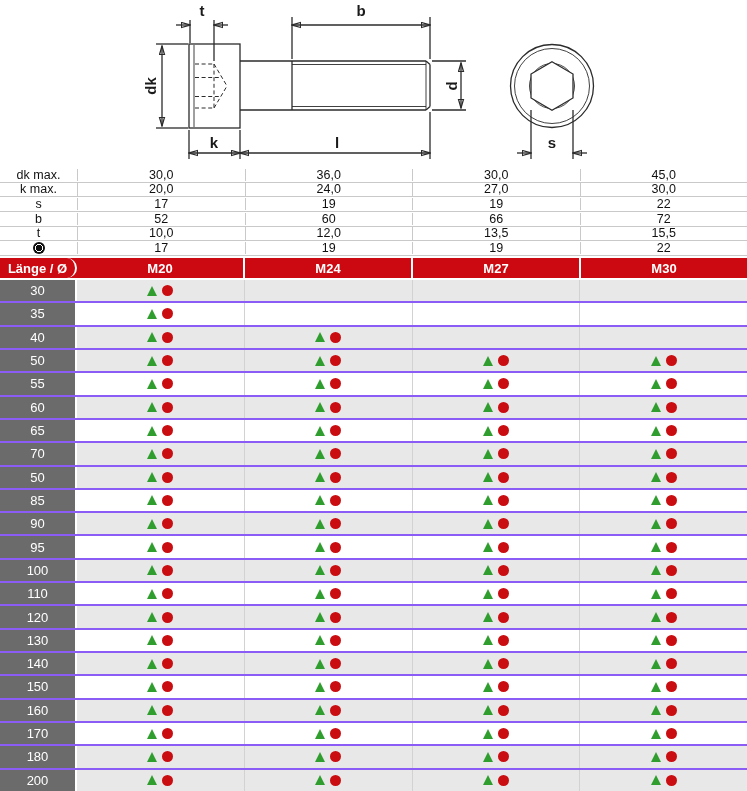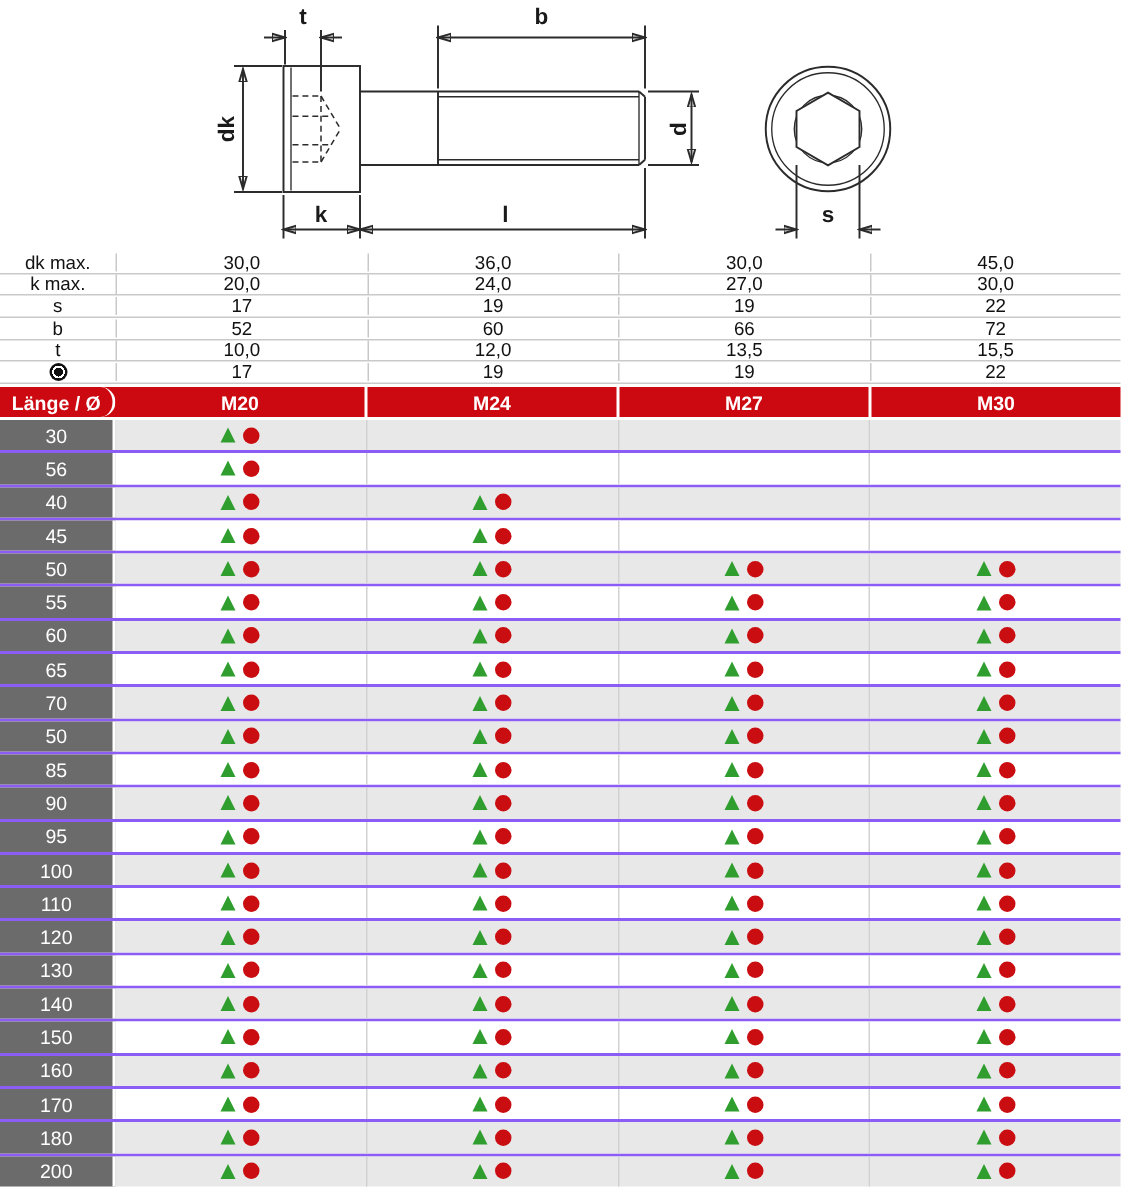--- a/index.html
+++ b/index.html
@@ -214,21 +214,21 @@
         <div class="rlabel">30</div>
         <div class="cell">
           <span class="tri"></span>
           <span class="dot"></span>
         </div>
         <div class="cell sep"></div>
         <div class="cell sep"></div>
         <div class="cell sep"></div>
       </div>
       <div class="row odd">
-        <div class="rlabel">56</div>
+        <div class="rlabel">35</div>
         <div class="cell">
           <span class="tri"></span>
           <span class="dot"></span>
         </div>
         <div class="cell sep"></div>
         <div class="cell sep"></div>
         <div class="cell sep"></div>
       </div>
       <div class="row even">
         <div class="rlabel">40</div>
@@ -236,33 +236,20 @@
           <span class="tri"></span>
           <span class="dot"></span>
         </div>
         <div class="cell sep">
           <span class="tri"></span>
           <span class="dot"></span>
         </div>
         <div class="cell sep"></div>
         <div class="cell sep"></div>
       </div>
-      <div class="row odd">
-        <div class="rlabel">45</div>
-        <div class="cell">
-          <span class="tri"></span>
-          <span class="dot"></span>
-        </div>
-        <div class="cell sep">
-          <span class="tri"></span>
-          <span class="dot"></span>
-        </div>
-        <div class="cell sep"></div>
-        <div class="cell sep"></div>
-      </div>
       <div class="row even">
         <div class="rlabel">50</div>
         <div class="cell">
           <span class="tri"></span>
           <span class="dot"></span>
         </div>
         <div class="cell sep">
           <span class="tri"></span>
           <span class="dot"></span>
         </div>

